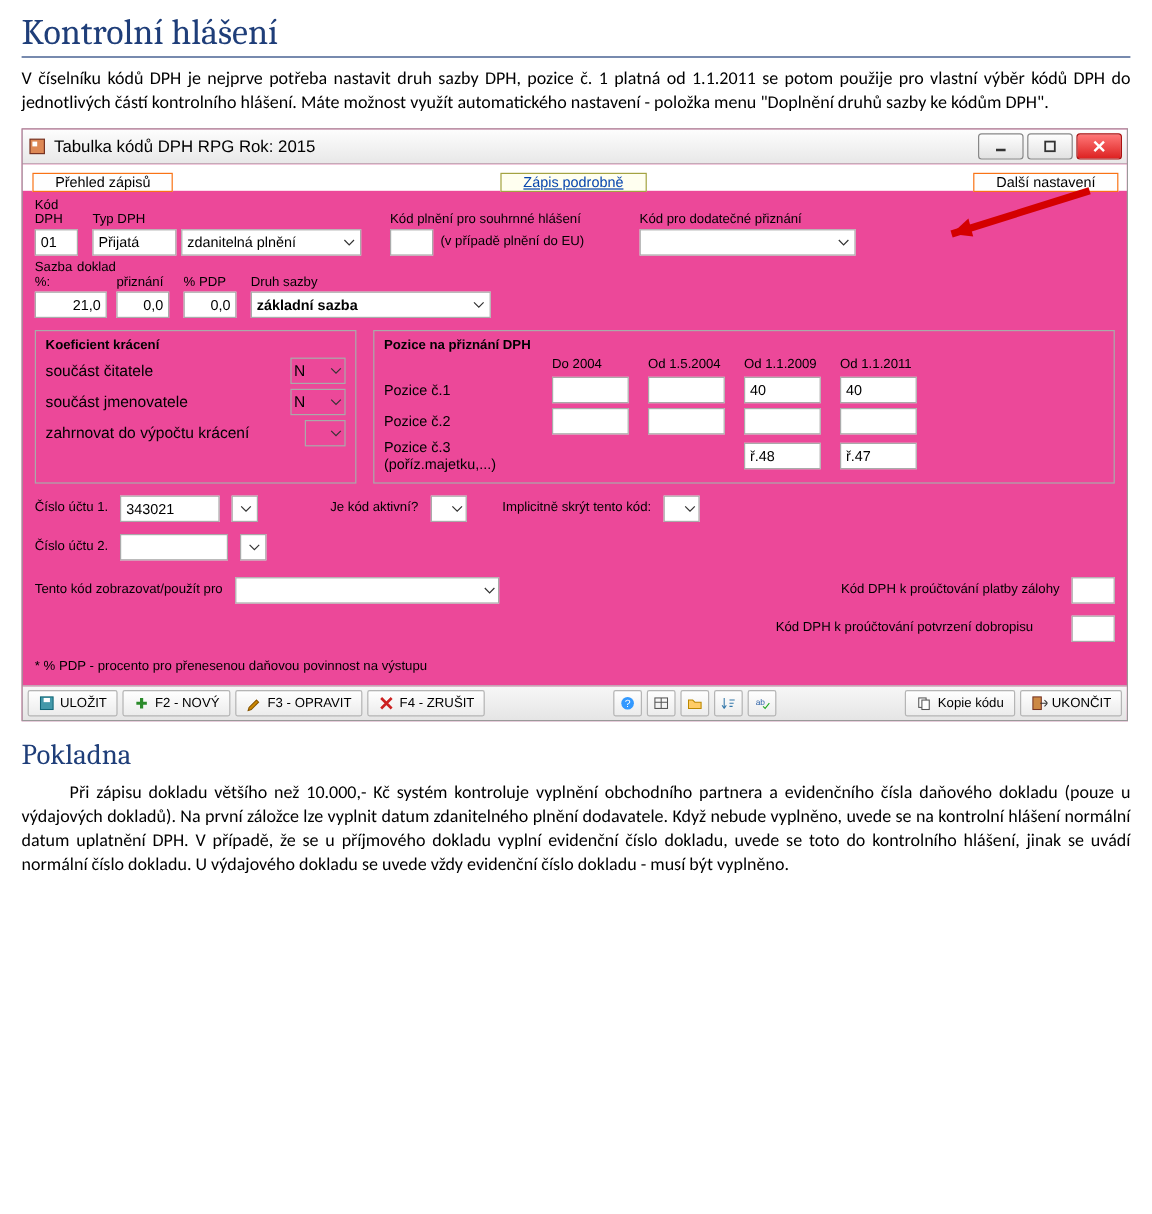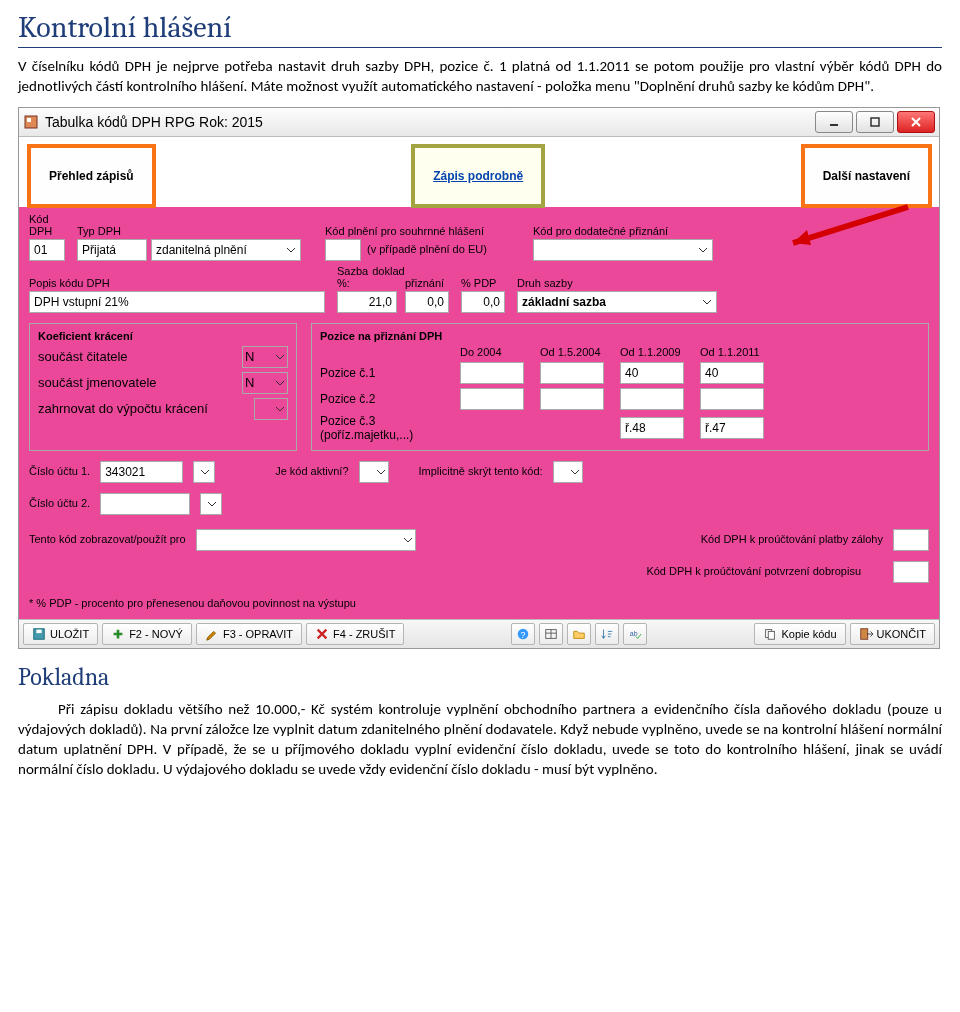--- a/index.html
+++ b/index.html
@@ -85,27 +85,26 @@
   .win-btn.close svg path { stroke: #fff; }
 
   .tabs {
     display: flex;
     align-items: flex-end;
     padding: 6px 8px 0 8px;
     gap: 0;
     background: #fff;
   }
   .tab {
-    border: 4px solid #f97316;
-    padding: 21px 18px;
+    border: 1px solid #f97316;
+    padding: 0 18px;
     margin-right: -1px;
     background: #fefefe;
     position: relative;
     top: 1px;
-    font-weight: bold;
   }
   .tab.active {
     color: #0645ad;
     text-decoration: underline;
     border-color: #a3a342;
     background: #fffff0;
   }
   .tab-space { flex: 1; }
 
   .form-area {
@@ -301,24 +300,20 @@
             <span class="arrow">
                 <svg class="chev" viewBox="0 0 10 10">
                   <path d="M1 3 L5 7 L9 3" stroke="#333" fill="none"></path>
                 </svg>
               </span>
           </div>
         </div>
       </div>
 
       <div class="row">
-        <div class="fld" style="width:300px;">
-          <label class="lbl">Popis kódu DPH</label>
-          <input type="text" style="width: 296px;" value="DPH vstupní 21%">
-        </div>
         <div class="fld" style="width:60px;">
           <div style="display:flex;gap:4px;">
             <label class="lbl">Sazba %:</label>
             <label class="lbl">doklad</label>
           </div>
           <input type="text" style="width: 60px; text-align: right;" value="21,0">
         </div>
         <div class="fld" style="width:48px;">
           <label class="lbl">přiznání</label>
           <input type="text" style="width: 44px; text-align: right;" value="0,0">

